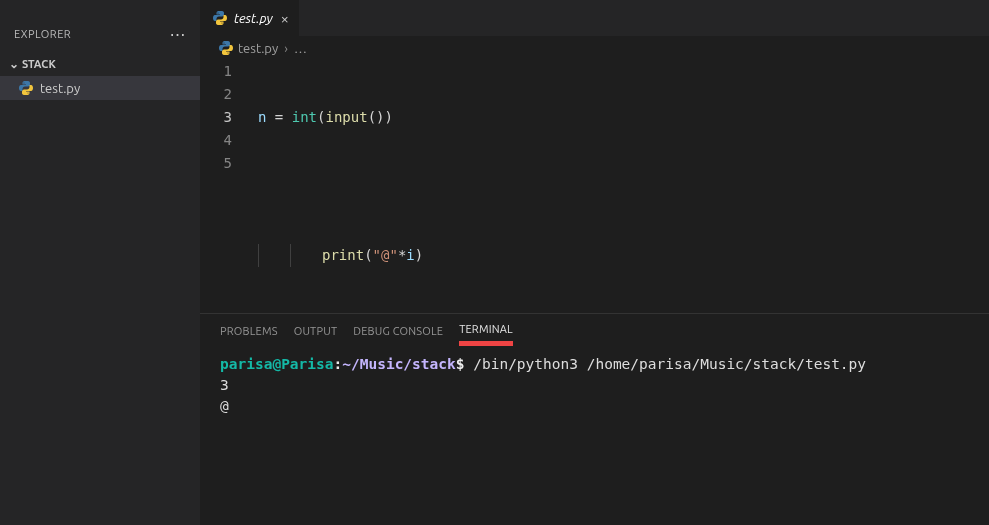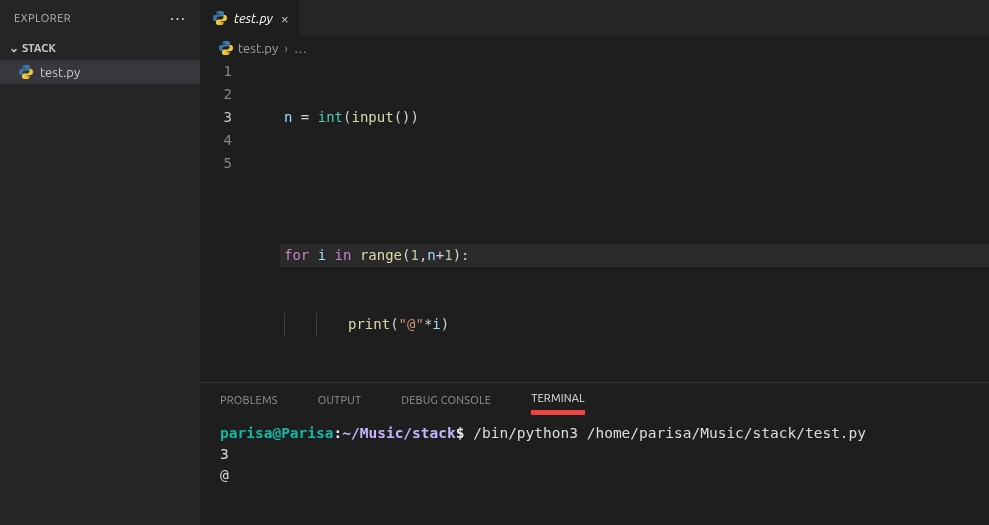--- a/index.html
+++ b/index.html
@@ -1,42 +1,42 @@
 <!DOCTYPE html>
 <html><head>
 <meta charset="utf-8">
 <style>
 * { margin:0; padding:0; box-sizing:border-box; }
 body { width:989px; height:525px; background:#1e1e1e; font-family:"Segoe UI",Ubuntu,sans-serif; color:#ccc; overflow:hidden; font-size:13px; }
 .root { display:flex; height:100%; }
 .sidebar { width:200px; background:#252526; display:flex; flex-direction:column; }
-.sb-hdr { display:flex; align-items:center; justify-content:space-between; height:36px; padding:0 14px; color:#bbb; font-size:11px; letter-spacing:0.5px; }
+.sb-hdr { display:flex; align-items:center; justify-content:space-between; height:36px; padding:0 14px; color:#bbb; font-size:11px; letter-spacing:0.5px;margin-top:16px; }
 .dots { color:#ccc; font-size:16px; cursor:pointer; }
 .sb-sect { display:flex; align-items:center; height:24px; padding:0 6px; color:#ccc; font-size:11px; font-weight:700; cursor:pointer; }
 .chev { width:16px; text-align:center; font-size:12px; }
 .sb-item { display:flex; align-items:center; height:24px; padding-left:18px; background:#37373d; cursor:pointer; font-size:13px; }
 .fi-py { width:16px; height:16px; margin-right:6px; display:flex; align-items:center; justify-content:center; }
 .main { flex:1; display:flex; flex-direction:column; background:#1e1e1e; }
 .tabs { height:36px; background:#252526; display:flex; }
 .tab { display:flex; align-items:center; background:#1e1e1e; padding:0 10px 0 12px; border-right:1px solid #252526; font-size:13px; color:#fff; cursor:pointer; font-style:italic; }
 .tab .fi-py { margin-right:6px; }
 .tab .close { margin-left:8px; font-size:15px; color:#ccc; cursor:pointer; font-style:normal; }
 .crumbs { height:24px; display:flex; align-items:center; padding-left:18px; color:#a0a0a0; font-size:13px; }
 .crumbs .fi-py { margin-right:4px; }
 .crumbs .sep { margin:0 6px; color:#888; }
 .editor { flex:0 0 140px; display:flex; font-family:"Droid Sans Mono",Consolas,monospace; font-size:14px; line-height:23px; }
 .gutter { width:54px; text-align:right; color:#858585; padding-right:22px; user-select:none; }
 .gutter .cur { color:#c6c6c6; }
-.code { flex:1; white-space:pre; color:#d4d4d4;margin-left:26px; }
+.code { flex:1; white-space:pre; color:#d4d4d4; }
 .ln { height:23px; padding-left:4px; }
 .ln.hl { background:#2a2a2a; }
 .tk-v{color:#9cdcfe}.tk-o{color:#d4d4d4}.tk-f{color:#dcdcaa}.tk-k{color:#c586c0}.tk-p{color:#d4d4d4}.tk-n{color:#b5cea8}.tk-s{color:#ce9178}.tk-b{color:#4ec9b0}
 .ind { display:inline-block; border-left:1px solid #404040; width:32px; height:23px; vertical-align:top; }
 .panel { flex:1; border-top:1px solid #333; display:flex; flex-direction:column; }
-.ptabs { height:34px; display:flex; align-items:center; gap:40px; padding:0 20px; font-size:11px; color:#969696; }
+.ptabs { height:34px; display:flex; align-items:center; gap:16px; padding:0 20px; font-size:11px; color:#969696; }
 .ptab { cursor:pointer; padding:6px 0; letter-spacing:0.2px; }
 .ptab.act { color:#e7e7e7; border-bottom:5px solid #ef4444; }
 .term { flex:1; padding:6px 20px; font-family:"Droid Sans Mono",Consolas,monospace; font-size:14.5px; line-height:21px; color:#ddd; }
 .tg{color:#14b8a6;font-weight:700}.tw{color:#eee;font-weight:700}.tb{color:#c4b5fd;font-weight:700}
 svg.py { width:16px; height:16px; }
 </style>
 </head>
 <body>
 
 <div class="root">
@@ -90,21 +90,20 @@
       <div class="gutter">
         <div>1</div>
         <div>2</div>
         <div class="cur">3</div>
         <div>4</div>
         <div>5</div>
       </div>
       <div class="code">
         <div class="ln"><span class="tk-v">n</span><span class="tk-o"> = </span><span class="tk-b">int</span><span class="tk-p">(</span><span class="tk-f">input</span><span class="tk-p">())</span></div>
         <div class="ln"></div>
-        <div class="ln hl"><span class="tk-k">for </span><span class="tk-v">i</span><span class="tk-k"> in </span><span class="tk-f">range</span><span class="tk-p">(</span><span class="tk-n">1</span><span class="tk-p">,</span><span class="tk-v">n</span><span class="tk-o">+</span><span class="tk-n">1</span><span class="tk-p">):</span></div>
         <div class="ln"><span class="ind"></span><span class="ind"></span><span class="tk-f">print</span><span class="tk-p">(</span><span class="tk-s">"@"</span><span class="tk-o">*</span><span class="tk-v">i</span><span class="tk-p">)</span></div>
       </div>
     </div>
 
     <div class="panel">
       <div class="ptabs">
         <span class="ptab">PROBLEMS</span>
         <span class="ptab">OUTPUT</span>
         <span class="ptab">DEBUG CONSOLE</span>
         <span class="ptab act">TERMINAL</span>

